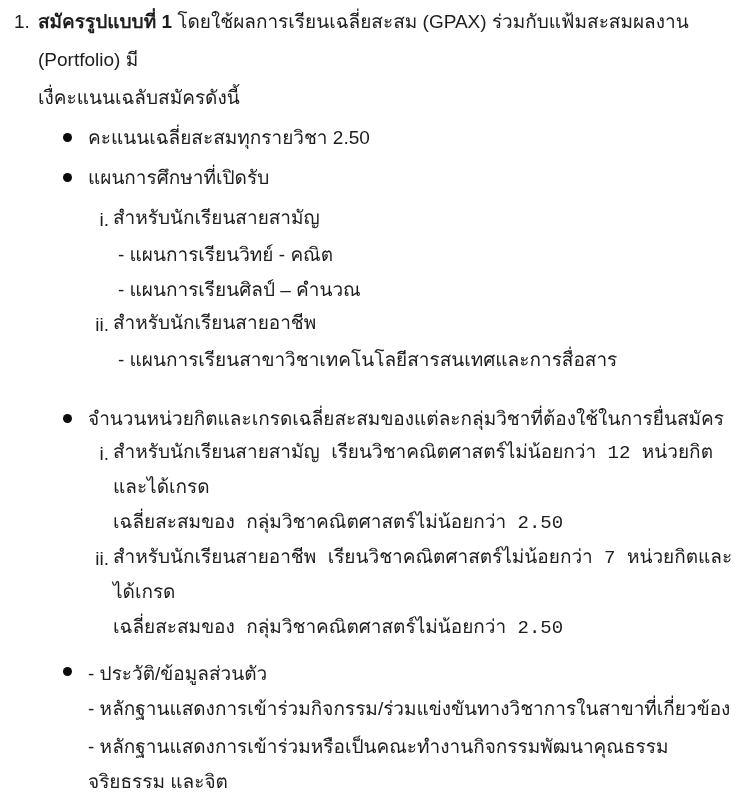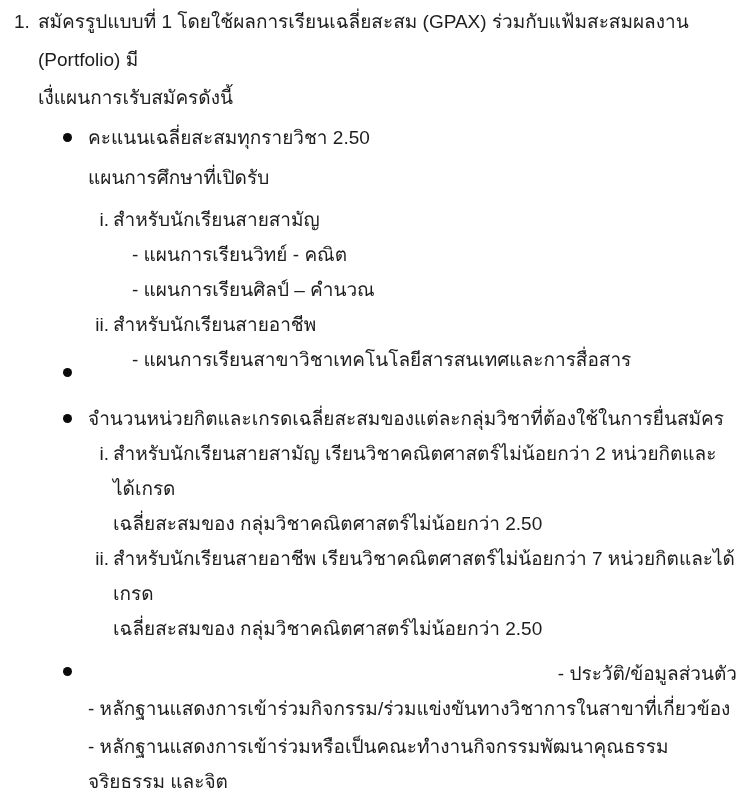--- a/index.html
+++ b/index.html
@@ -29,27 +29,27 @@
     line-height: 38px;
   }
   .item-body {
     flex: 1;
     min-width: 0;
   }
   .heading-line {
     line-height: 38px;
   }
   .heading-bold {
-    font-weight: normal;
+    font-weight: bold;
   }
   .bullet {
     display: flex;
   }
   .bullet-1 { margin-top: 3px; }
-  .bullet-2 { margin-top: 5px; align-items: flex-end; }
+  .bullet-2 { margin-top: 5px; }
   .bullet-3 { margin-top: 24px; }
   .bullet-4 { margin-top: 8px; }
   .b-marker {
     flex: 0 0 25px;
     margin-left: 25px;
   }
   .b-dot {
     display: block;
     width: 9px;
     height: 9px;
@@ -67,37 +67,38 @@
   .roman-first { margin-top: 7px; }
   .r-marker {
     flex: 0 0 25px;
     text-align: right;
     padding-right: 4px;
     box-sizing: border-box;
   }
   .r-text {
     flex: 1;
     min-width: 0;
+    font-family: Liberation Mono, monospace;
   }
   .r-dash {
-    margin-left: 44px;
+    margin-left: 30px;
   }
-  .p-dash-first { margin-top: 2px; text-align: right; }
+  .p-dash-first { margin-top: 2px; }
   .p-dash-3 { margin-top: 3px; }
 </style>
 </head>
 <body>
 
 <div class="doc">
   <div class="numbered">
     <div class="num">1.</div>
     <div class="item-body">
 
       <div class="heading-line"><span class="heading-bold">สมัครรูปแบบที่ 1</span><span> โดยใช้ผลการเรียนเฉลี่ยสะสม (GPAX) ร่วมกับแฟ้มสะสมผลงาน (Portfolio) มี</span></div>
-      <div class="heading-line">เงื่แผนการเรับสมัครดังนี้</div>
+      <div class="heading-line">เงื่คะแนนเฉลับสมัครดังนี้</div>
 
       <div class="bullet bullet-1">
         <span class="b-marker">
             <span class="b-dot"></span>
           </span>
         <div class="b-text">คะแนนเฉลี่ยสะสมทุกรายวิชา 2.50</div>
       </div>
 
       <div class="bullet bullet-2">
         <span class="b-marker">
@@ -124,21 +125,21 @@
       <div class="bullet bullet-3">
         <span class="b-marker">
             <span class="b-dot"></span>
           </span>
         <div class="b-text">
           <div>จำนวนหน่วยกิตและเกรดเฉลี่ยสะสมของแต่ละกลุ่มวิชาที่ต้องใช้ในการยื่นสมัคร</div>
 
           <div class="roman">
             <span class="r-marker">i.</span>
             <div class="r-text">
-              <div>สำหรับนักเรียนสายสามัญ เรียนวิชาคณิตศาสตร์ไม่น้อยกว่า 2 หน่วยกิตและได้เกรด</div>
+              <div>สำหรับนักเรียนสายสามัญ เรียนวิชาคณิตศาสตร์ไม่น้อยกว่า 12 หน่วยกิตและได้เกรด</div>
               <div>เฉลี่ยสะสมของ กลุ่มวิชาคณิตศาสตร์ไม่น้อยกว่า 2.50</div>
             </div>
           </div>
 
           <div class="roman">
             <span class="r-marker">ii.</span>
             <div class="r-text">
               <div>สำหรับนักเรียนสายอาชีพ เรียนวิชาคณิตศาสตร์ไม่น้อยกว่า 7 หน่วยกิตและได้เกรด</div>
               <div>เฉลี่ยสะสมของ กลุ่มวิชาคณิตศาสตร์ไม่น้อยกว่า 2.50</div>
             </div>

